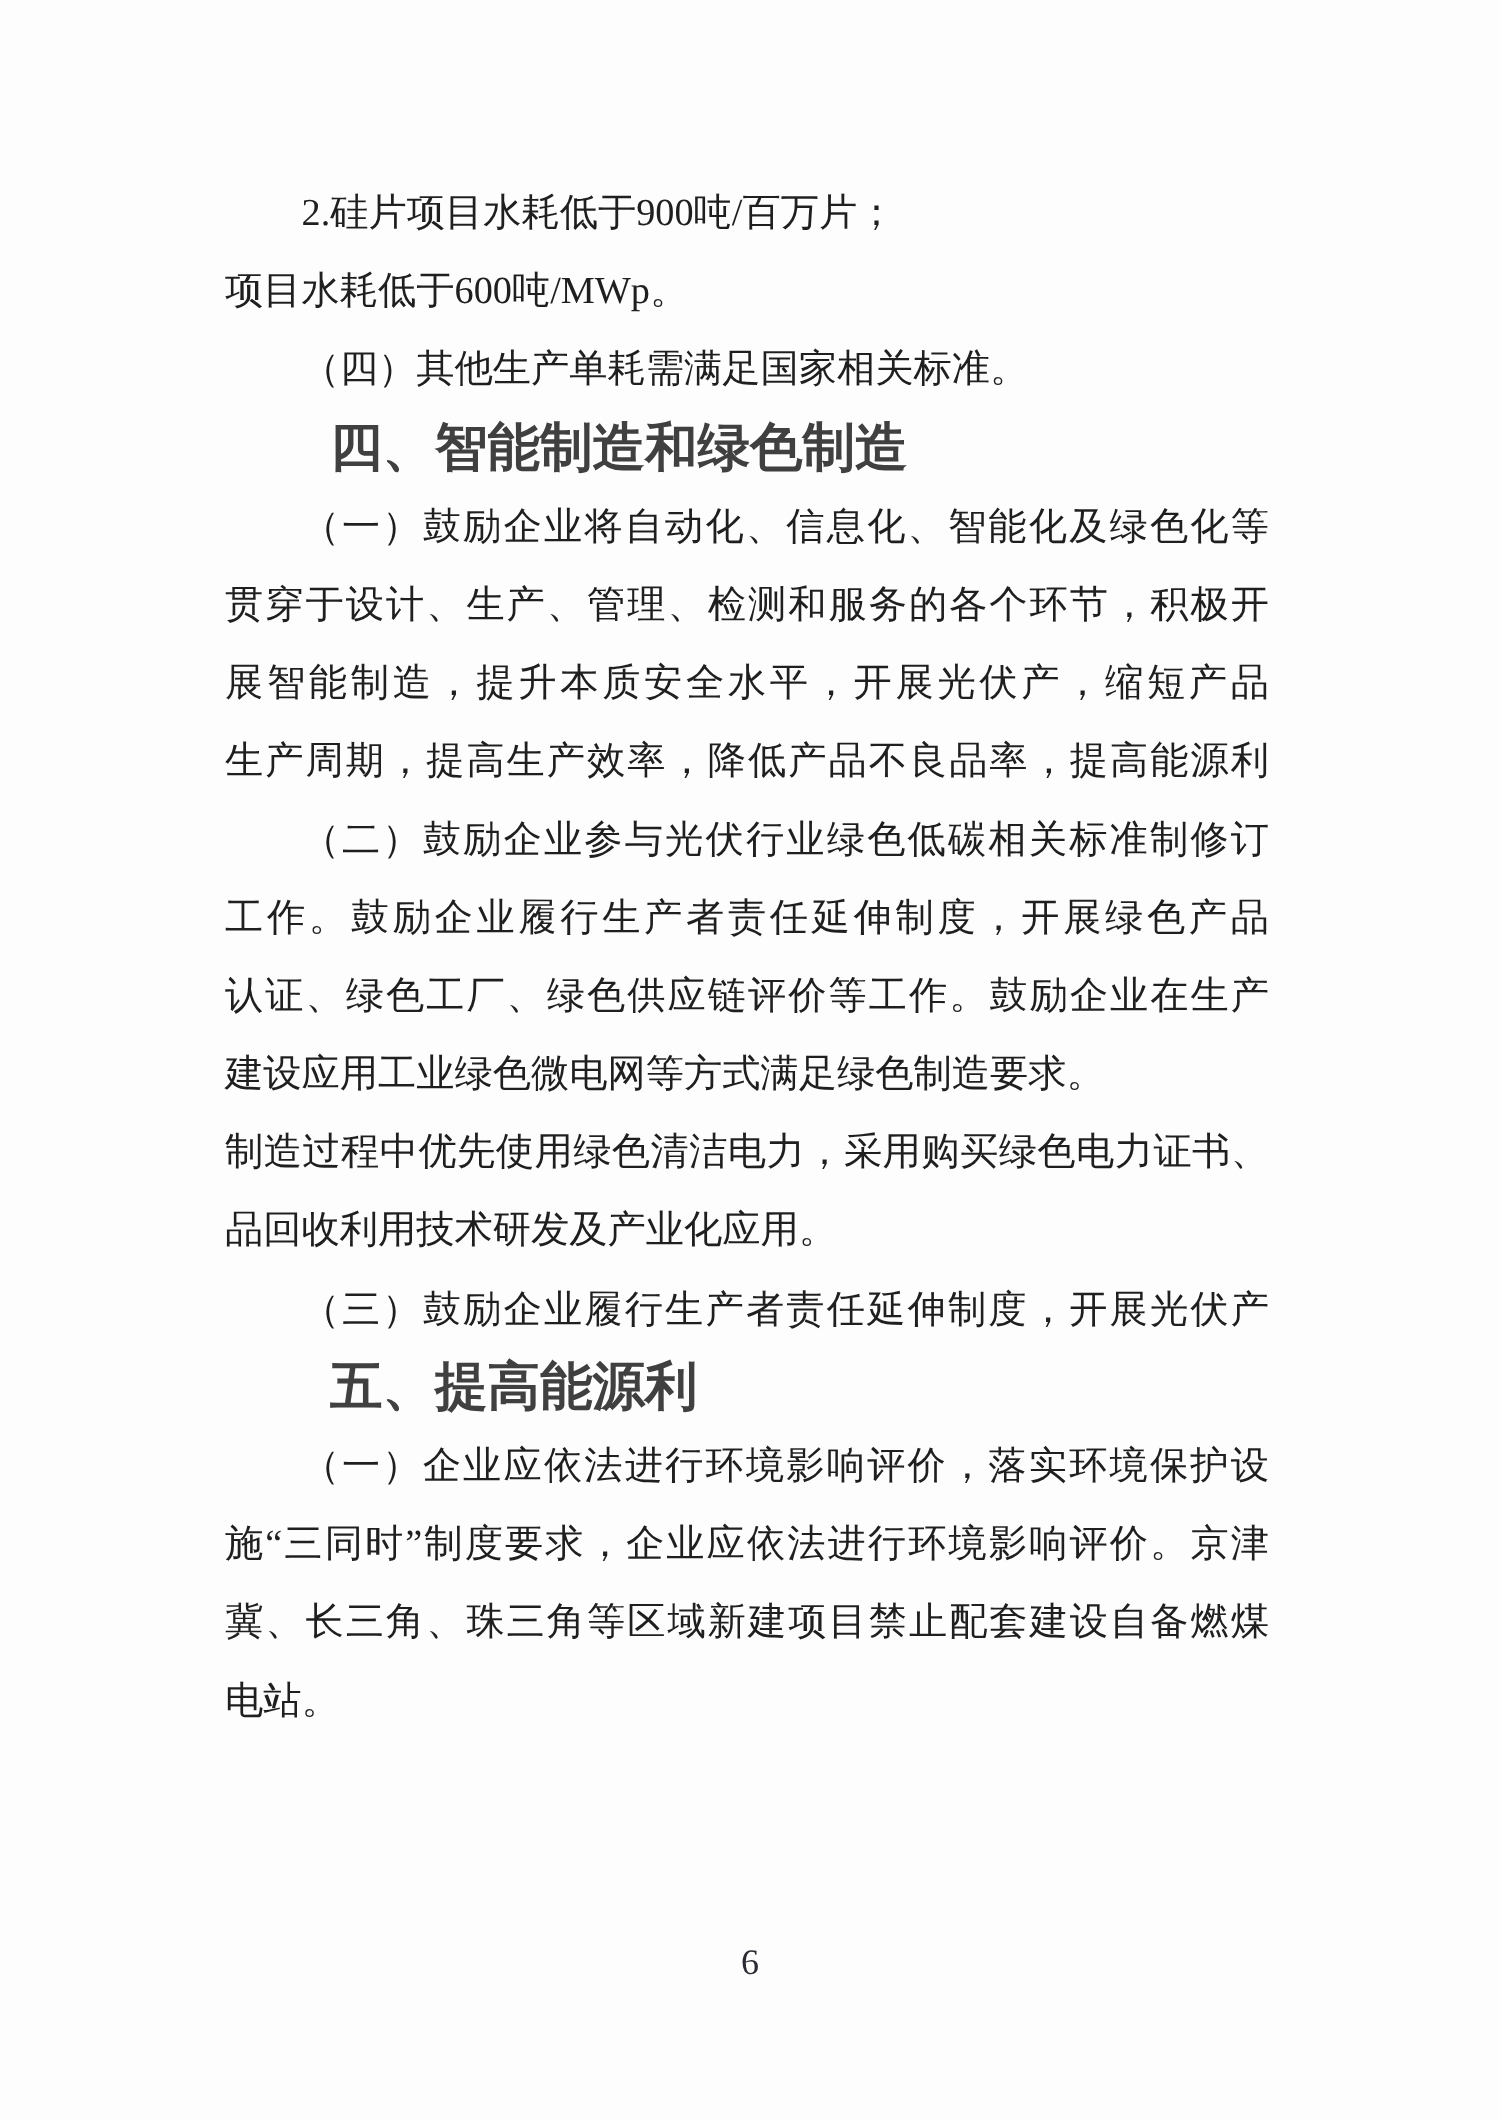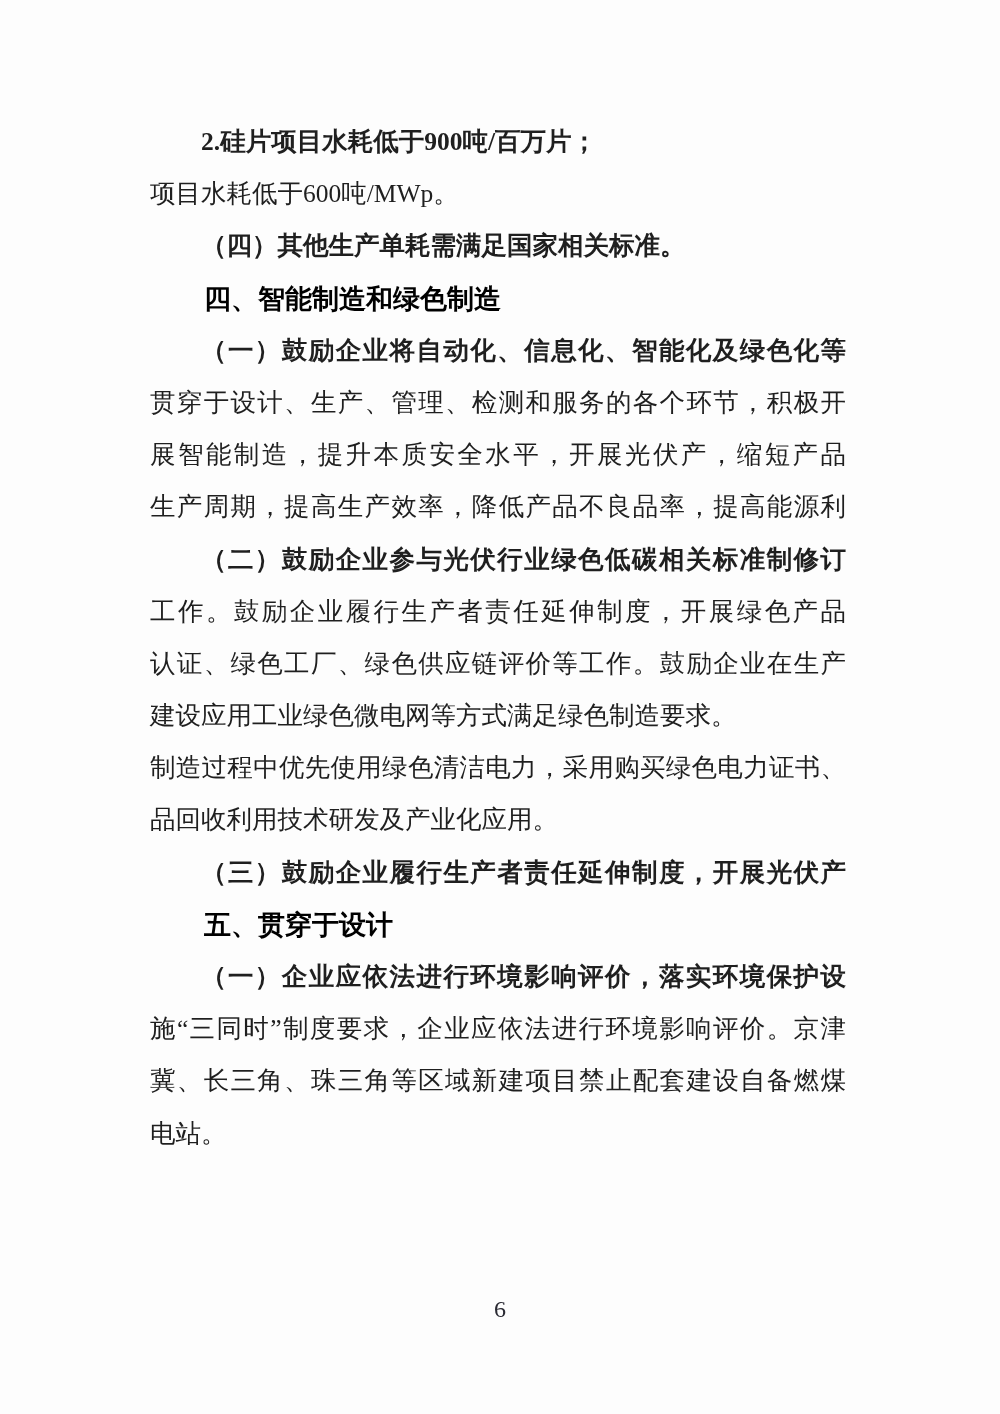--- a/index.html
+++ b/index.html
@@ -25,31 +25,30 @@
   }
   .line {
     height: 52.2px;
     line-height: 52.2px;
     font-size: 25.5px;
     white-space: normal;
     overflow: visible;
   }
   .line.indent {
     text-indent: 2em;
-    font-weight: bold;
   }
   .line.fill {
     text-align: justify;
     text-align-last: justify;
   }
   .line.heading {
     font-family: "Liberation Sans", "DejaVu Sans", sans-serif;
     font-weight: 700;
-    font-size: 27px;
-    color: #000000;
+    font-size: 35px;
+    color: #404040;
   }
   .footer {
     position: absolute;
     left: 0;
     top: 1294px;
     width: 100%;
     text-align: center;
     font-size: 24px;
     line-height: 30px;
     color: #2a2a33;
@@ -75,21 +74,21 @@
 
     <div class="line indent fill">（二）鼓励企业参与光伏行业绿色低碳相关标准制修订</div>
     <div class="line fill">工作。鼓励企业履行生产者责任延伸制度，开展绿色产品</div>
     <div class="line fill">认证、绿色工厂、绿色供应链评价等工作。鼓励企业在生产</div>
     <div class="line">建设应用工业绿色微电网等方式满足绿色制造要求。</div>
     <div class="line fill">制造过程中优先使用绿色清洁电力，采用购买绿色电力证书、</div>
 
     <div class="line">品回收利用技术研发及产业化应用。</div>
     <div class="line indent fill">（三）鼓励企业履行生产者责任延伸制度，开展光伏产</div>
 
-    <div class="line indent heading">五、贯穿于设计</div>
+    <div class="line indent heading">五、提高能源利</div>
 
     <div class="line indent fill">（一）企业应依法进行环境影响评价，落实环境保护设</div>
     <div class="line fill">施“三同时”制度要求，企业应依法进行环境影响评价。京津</div>
     <div class="line fill">冀、长三角、珠三角等区域新建项目禁止配套建设自备燃煤</div>
     <div class="line">电站。</div>
   </div>
 
   <div class="footer">6</div>
 </div>
 

